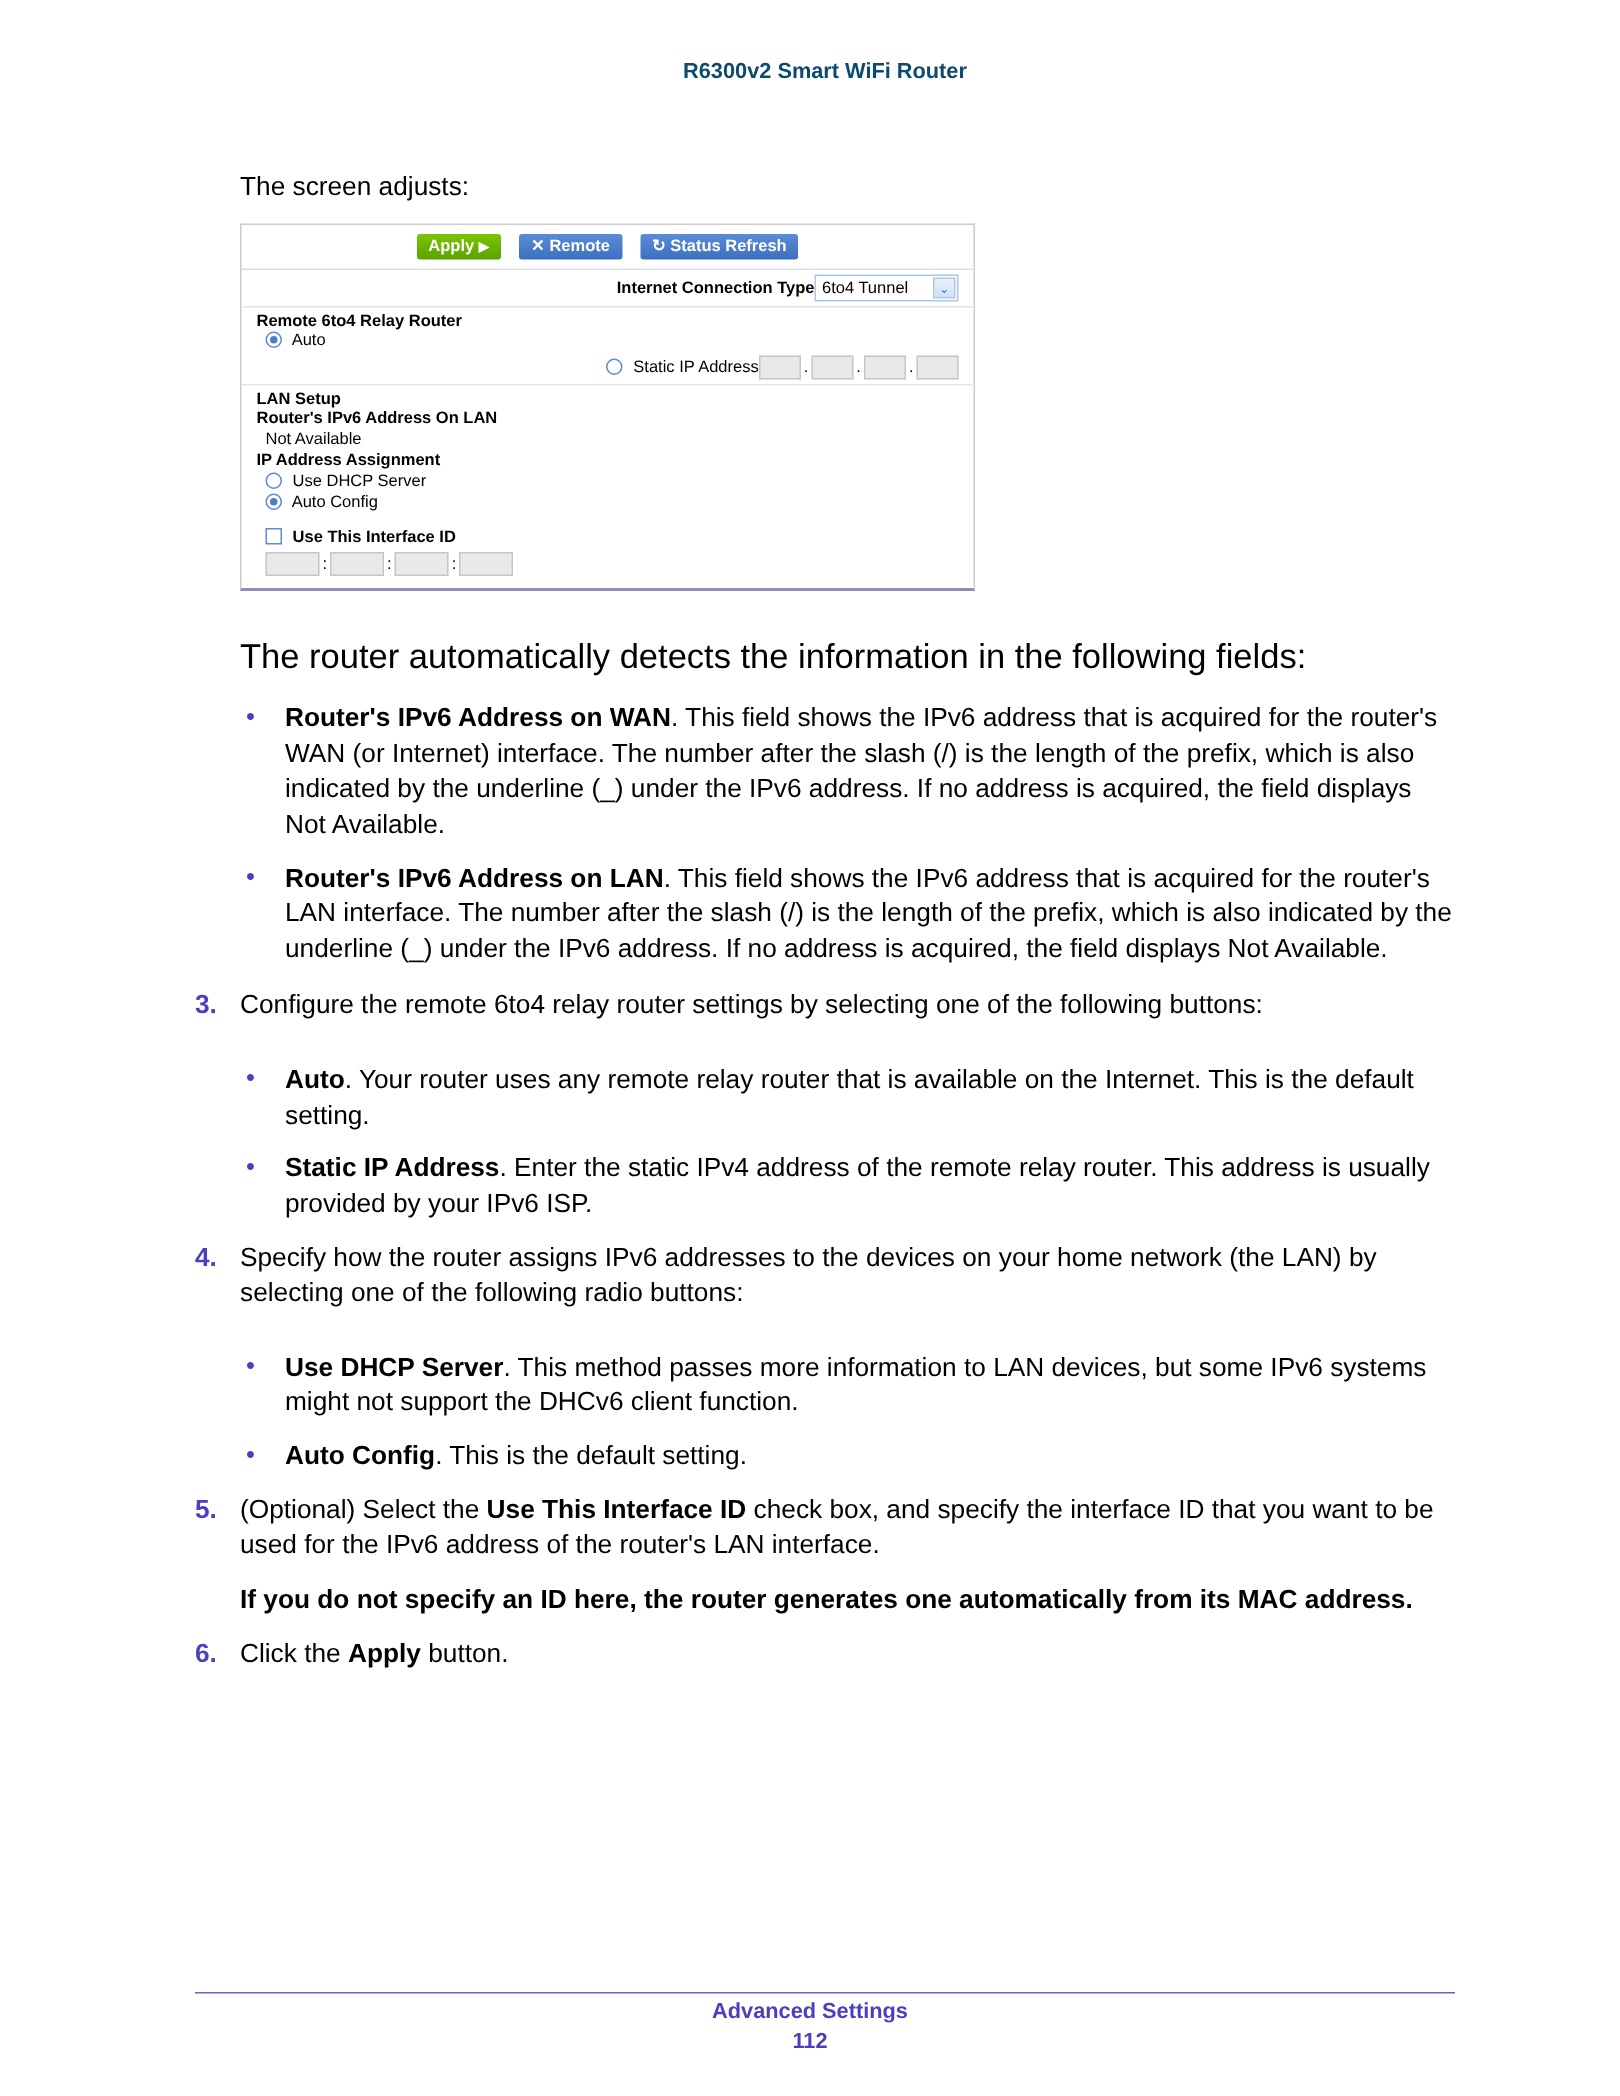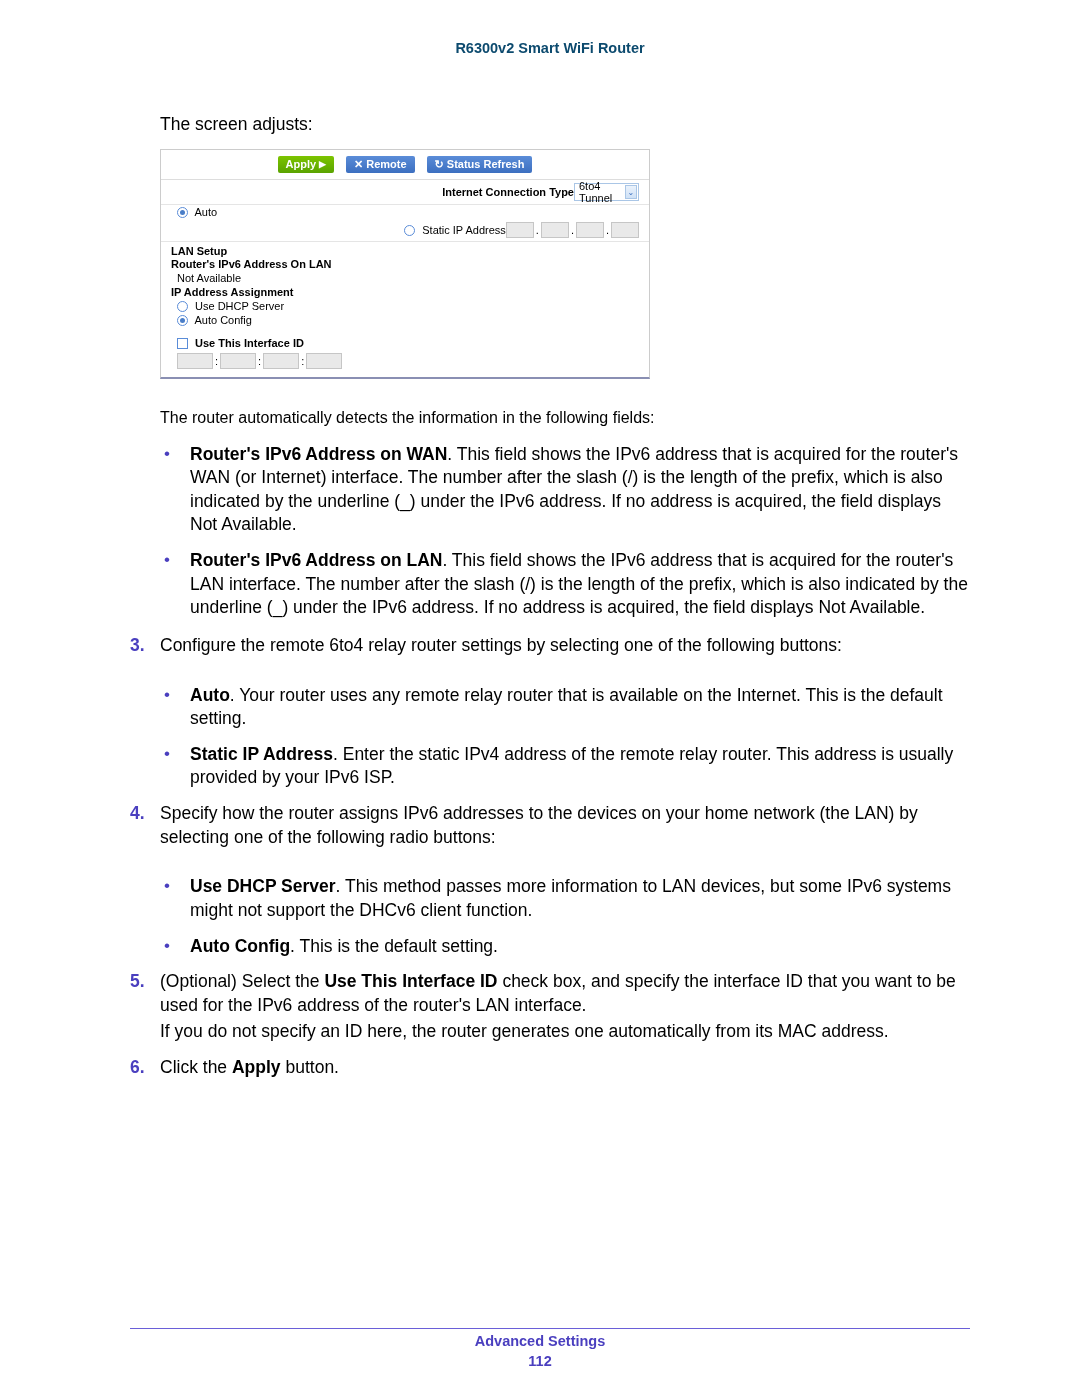--- a/index.html
+++ b/index.html
@@ -67,21 +67,21 @@
   .row.noborder { border-bottom: none; }
   .row-label { font-weight: bold; font-size: 11px; }
   .select {
     border: 1px solid #aac6e6;
     background: #fff;
     font-size: 11px;
     height: 18px;
     display: inline-flex;
     align-items: center;
     padding: 0 1px 0 4px;
-    width: 65px;
+    width: 96px;
     justify-content: space-between;
   }
   .select .arrow {
     width: 15px; height: 14px;
     border: 1px solid #aac6e6;
     background: linear-gradient(#eaf2fc,#cfe1f6);
     display: inline-flex; align-items: center; justify-content: center;
     font-size: 8px; color: #3a6fbf;
   }
   .ip-group { display: inline-flex; align-items: center; gap: 2px; font-size: 11px; }
@@ -130,21 +130,21 @@
   }
   .iface-box {
     width: 36px; height: 16px;
     background: #e9e9e9;
     border: 1px solid #c6c6c6;
   }
   .colon { font-size: 11px; }
 
   
   .para {
-    font-size: 16px;
+    font-size: 23px;
     line-height: 1.35;
     margin: 0 0 14px 30px;
   }
   ul.bullets {
     list-style: none;
     margin: 0 0 14px 30px;
     padding: 0 0 0 30px;
   }
   ul.bullets > li {
     position: relative;
@@ -176,21 +176,21 @@
     padding-left: 30px;
   }
   ol.steps .num {
     position: absolute;
     left: 0;
     top: 0;
     font-weight: bold;
     color: #4a3fbf;
   }
   ol.steps ul.bullets { margin-left: 0; padding-left: 30px; margin-top: 26px; margin-bottom: 4px; }
-  ol.steps .para-in { margin: 3px 0 0 0; font-size: 17.5px; line-height: 1.35; }
+  ol.steps .para-in { margin: 13px 0 0 0; font-size: 17.5px; line-height: 1.35; font-weight: bold; }
 
   .footer-line {
     position: absolute;
     left: 130px; right: 110px;
     bottom: 68px;
     border-top: 1px solid #6a5fd8;
   }
   .footer {
     position: absolute;
     left: 0; right: 0;
@@ -237,20 +237,21 @@
     </div>
 
     <div class="row">
       <span class="row-label">Internet Connection Type</span>
       <span class="select">
         <span>6to4 Tunnel</span>
         <span class="arrow">⌄</span>
       </span>
     </div>
 
+    <div class="section-hdr">Remote 6to4 Relay Router</div>
     <div class="sub-line">
       <span class="radio checked"></span>
       <span>Auto</span>
     </div>
     <div class="row noborder" style="padding-left:16px; border-bottom:1px solid #e5e5e5;">
       <span>
         <span class="radio"></span>
         <span>Static IP Address</span>
       </span>
       <span class="ip-group">

